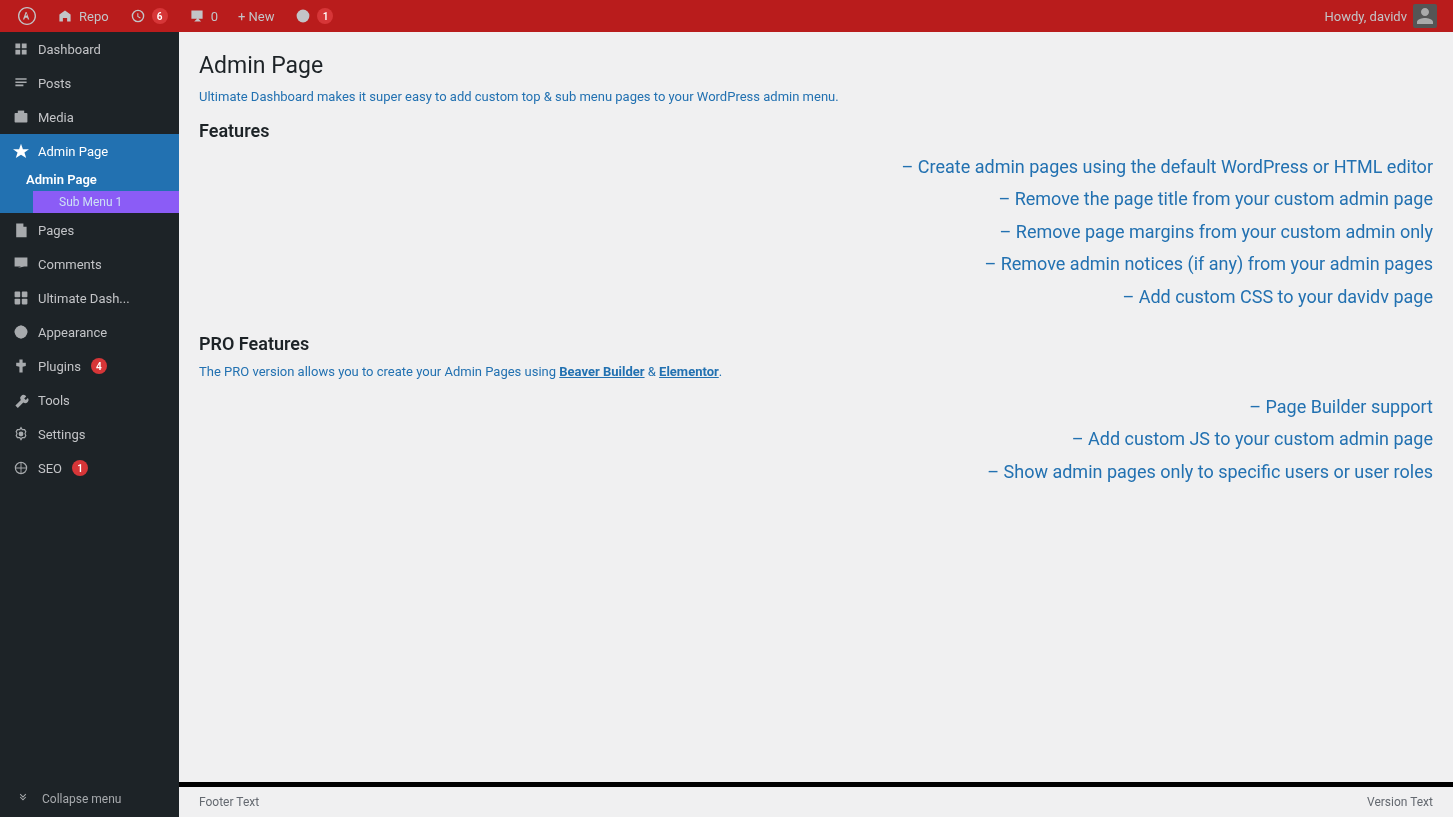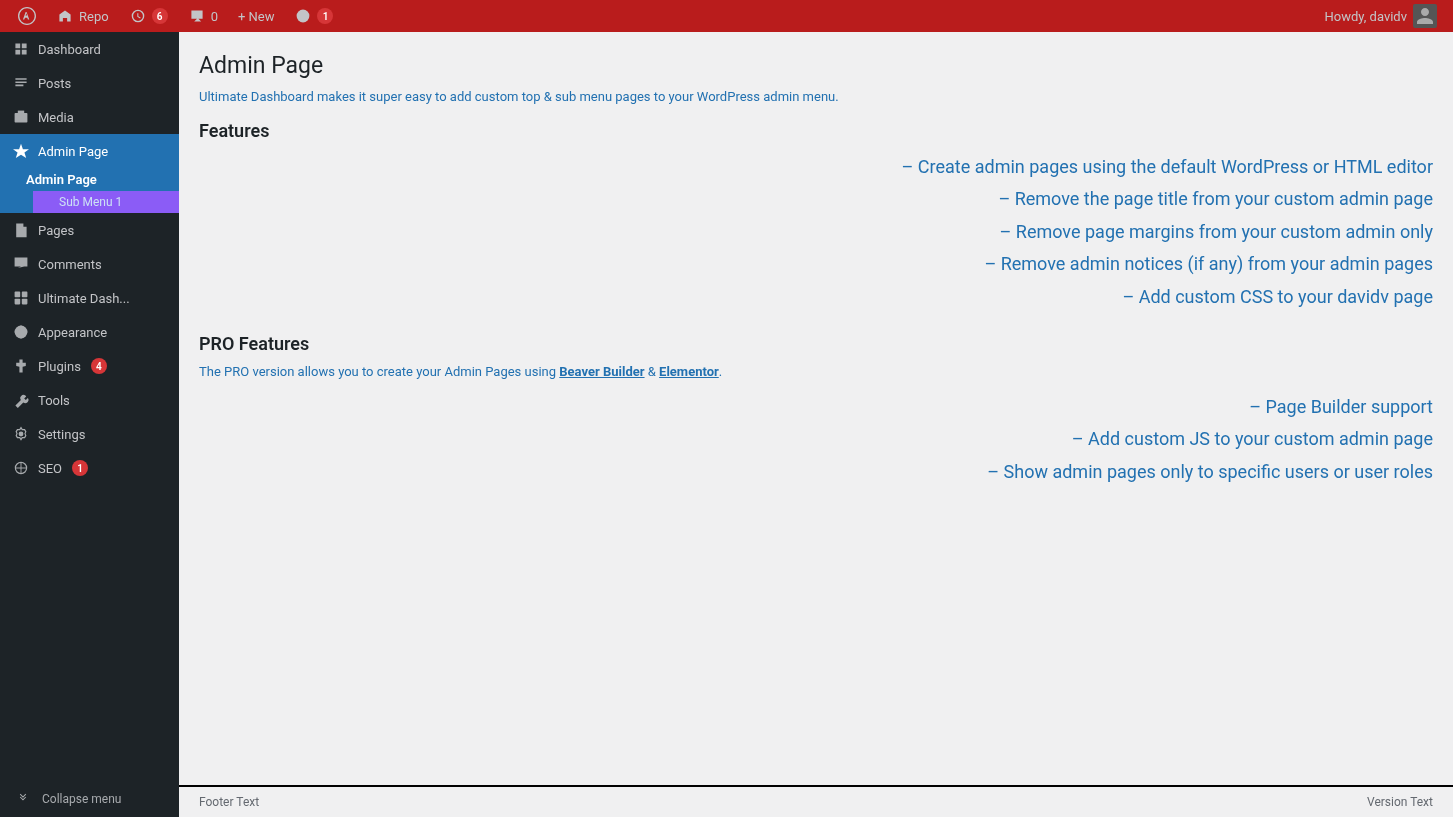--- a/index.html
+++ b/index.html
@@ -76,21 +76,21 @@
     .wrap { flex: 1; padding: 20px 20px 0 20px; }
     .page-title { font-size: 23px; font-weight: 400; color: #1d2327; margin-bottom: 10px; }
     .intro-text { color: #2271b1; font-size: 13px; margin-bottom: 16px; }
     .section-title { font-size: 18px; font-weight: 600; color: #1d2327; margin-bottom: 10px; }
     .feature-list { list-style: none; margin-bottom: 20px; padding-left: 20px; }
     .feature-list li { color: #2271b1; font-size: 18px; line-height: 1.8; text-align: right; }
     .pro-intro { color: #2271b1; font-size: 13px; margin-bottom: 12px; }
     .pro-intro a { color: #2271b1; font-weight: 600; }
 
     #wpfooter {
-      background: #f0f0f1; border-top: 2px solid #000000;
+      background: #f0f0f1; border-top: 5px solid #000000;
       padding: 8px 20px; display: flex; justify-content: space-between;
       color: #646970; font-size: 12px; flex-shrink: 0;
     }
   </style>
 </head>
 <body>
 
 <div id="wpadminbar">
   <div class="adminbar-left">
     <div class="adminbar-item">

